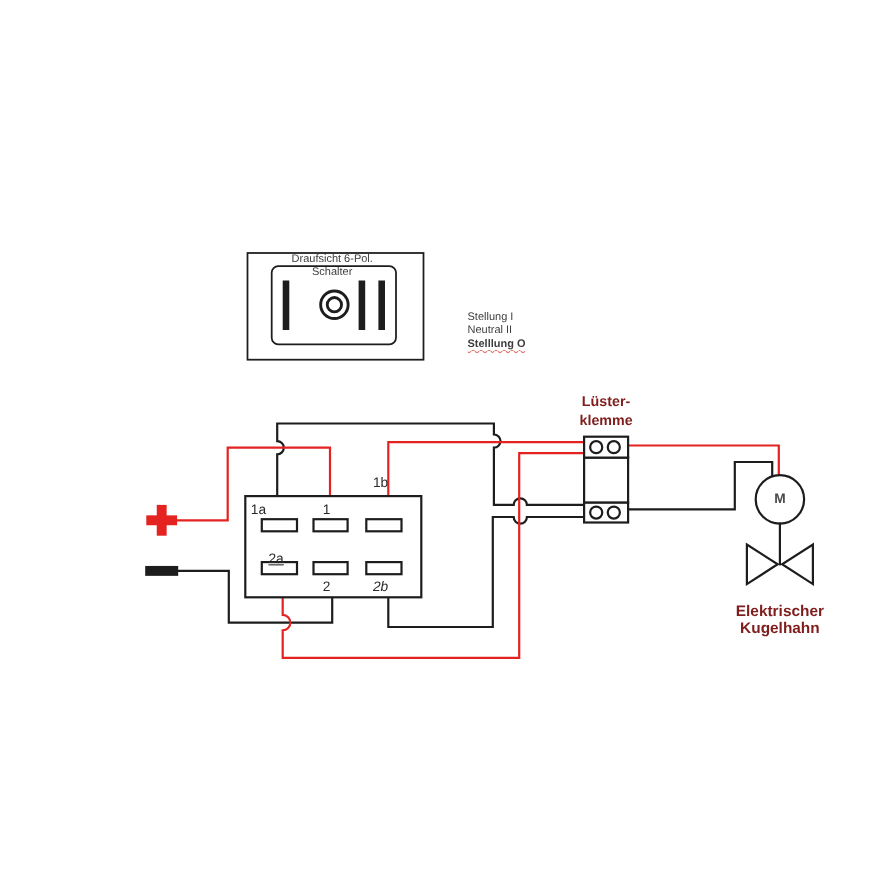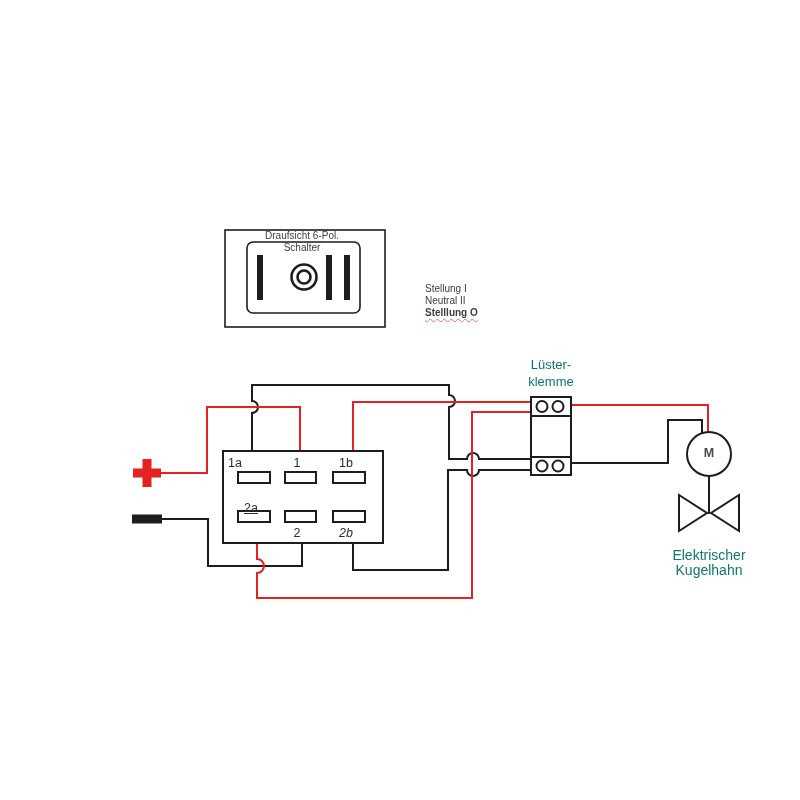--- a/index.html
+++ b/index.html
@@ -11,21 +11,21 @@
   .wire{fill:none;stroke-width:2;stroke-linecap:square;stroke-linejoin:miter;}
   .wire-red{stroke:var(--wire-red);}
   .wire-black{stroke:var(--wire-black);}
   .outline{fill:#ffffff;stroke:var(--wire-black);}
   .solid-black{fill:var(--wire-black);stroke:none;}
   .solid-red{fill:var(--wire-red);stroke:none;}
   .caption{font-size:10px;color:#3d3d3d;margin-top:28px;}
   .legend-row{font-size:10px;font-weight:500;color:#3d3d3d;white-space:nowrap;}
   .misspelled{text-decoration:underline;text-decoration-style:wavy;
               text-decoration-color:#e2756a;text-decoration-thickness:1px;text-underline-offset:2px;font-weight:bold;}
-  .big{font-size:13px;font-weight:400;color:#0f766e;}
+  .big{font-size:13px;font-weight:700;color:#7f1d1d;}
   .pin{font-size:12.5px;color:#2b2b2b;}
   .motor-m{font-size:12.5px;font-weight:bold;color:#4a4a4a;}
 </style>
 </head>
 <body>
 
 <div id="canvas">
 
   <svg width="800" height="800" viewBox="0 0 800 800">
 
@@ -92,21 +92,21 @@
 
   <div class="lbl" style="left:425px;top:247px;margin-top:36px;">
     <div class="legend-row">Stellung I</div>
     <div class="legend-row">Neutral II</div>
     <div class="legend-row misspelled">Stelllung O</div>
   </div>
 
 
   <div class="lbl pin center" style="left:210px;top:456px;width:50px;">1a</div>
   <div class="lbl pin center" style="left:272px;top:456px;width:50px;">1</div>
-  <div class="lbl pin center" style="left:321px;top:456px;width:50px;">1b</div>
+  <div class="lbl pin center" style="left:321px;top:432px;width:50px;">1b</div>
   <div class="lbl pin center" style="left:226px;top:501px;width:50px;text-decoration:underline;">2a</div>
   <div class="lbl pin center" style="left:272px;top:526px;width:50px;">2</div>
   <div class="lbl pin center" style="left:321px;top:526px;width:50px;font-style:italic;">2b</div>
 
   <div class="lbl big center" style="left:501px;top:356px;width:100px;line-height:17px;">
     <div>Lüster-</div>
     <div>klemme</div>
   </div>
 
   <div class="lbl motor-m center" style="left:697px;top:446px;width:24px;">M</div>

